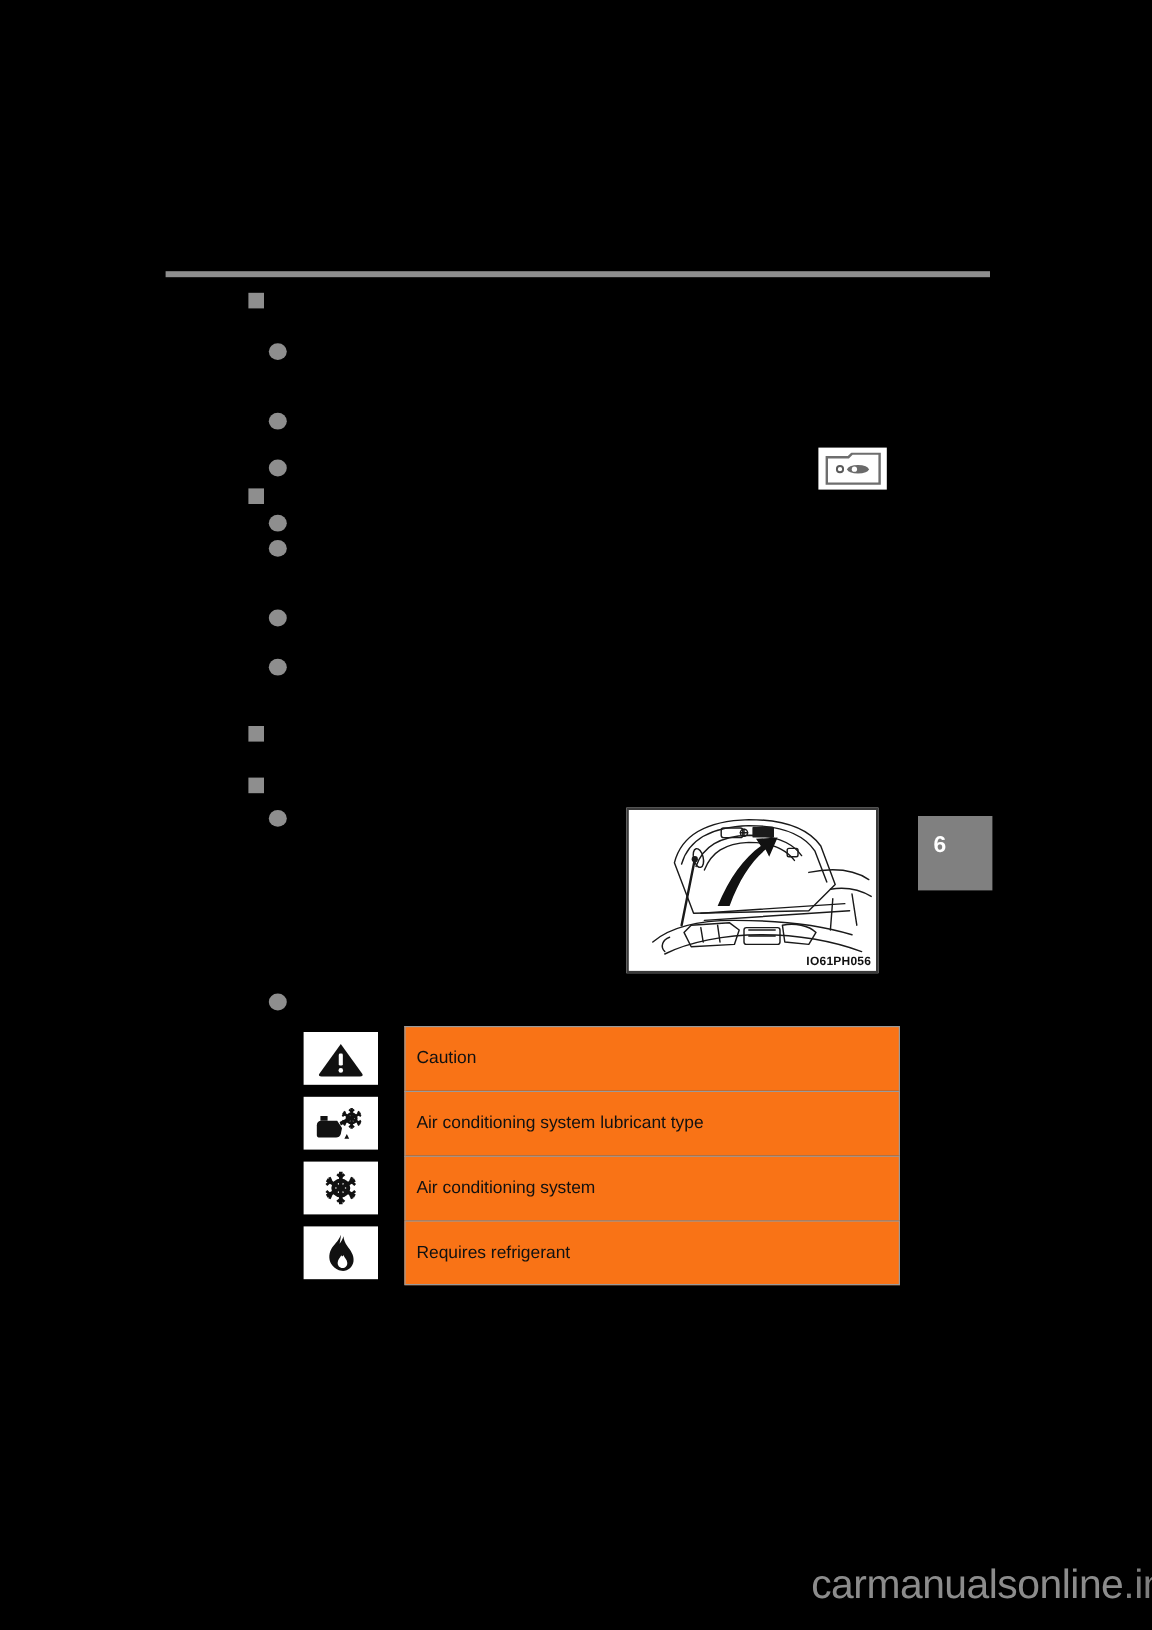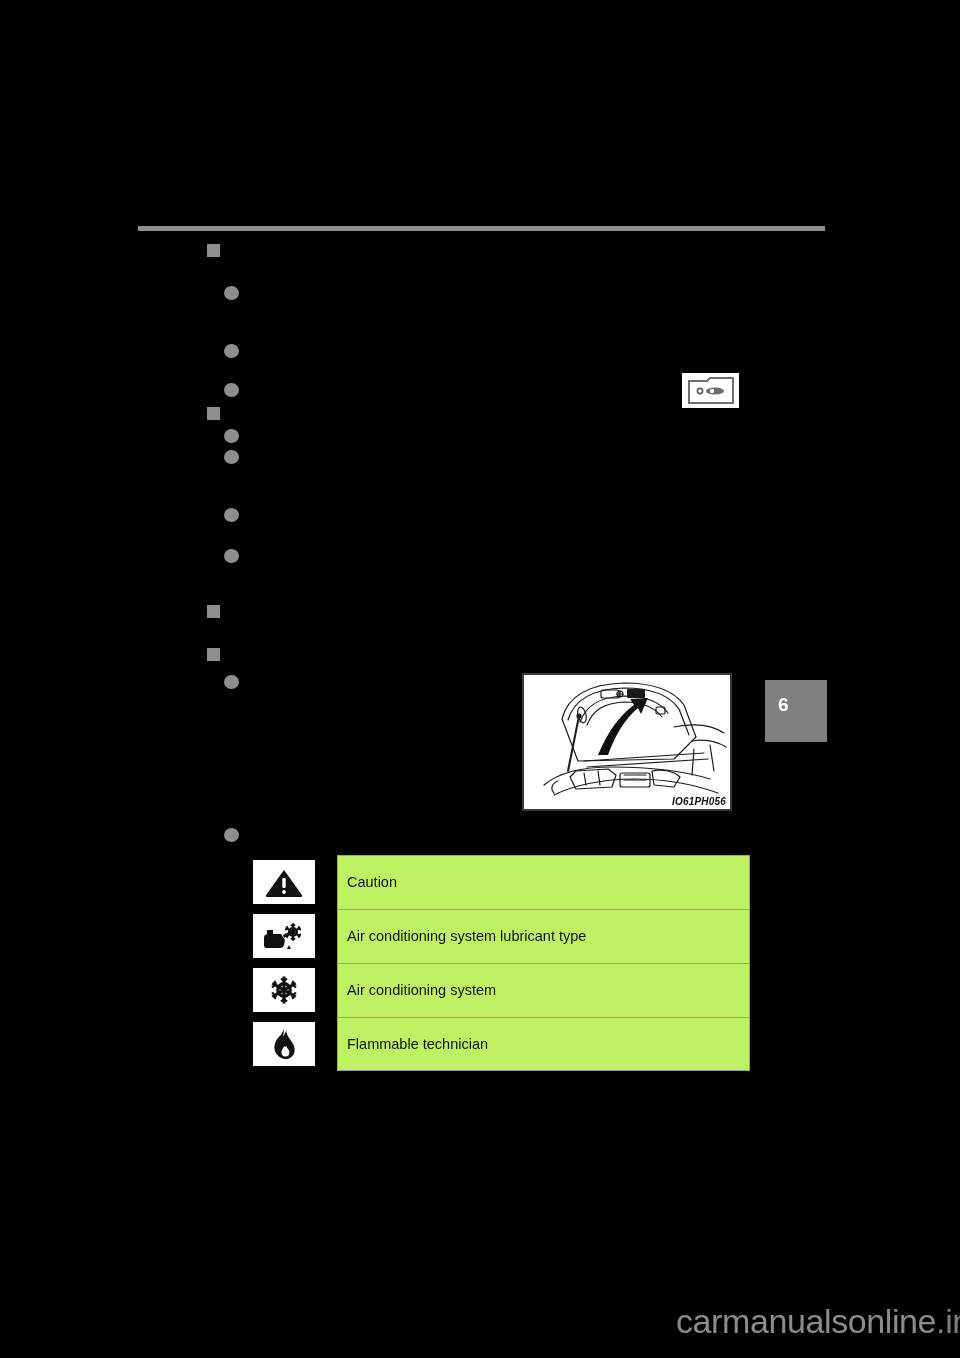--- a/index.html
+++ b/index.html
@@ -29,21 +29,20 @@
     position:absolute;left:682px;top:373px;width:57px;height:35px;
     background:#fff;display:flex;align-items:center;justify-content:center;
   }
   .label-icon svg{display:block;}
 
   
   .hood-fig{
     position:absolute;left:522px;top:673px;width:210px;height:138px;
     background:#fff;border:2px solid #3a3a3a;box-sizing:border-box;
     overflow:hidden;
-    font-style:italic;
   }
   .hood-fig svg{display:block;width:100%;height:100%;}
   .fig-code{
     position:absolute;right:4px;bottom:2px;
     font-family:"Liberation Sans", sans-serif;
     font-size:10px;font-weight:700;color:#111;letter-spacing:.2px;
   }
 
   
   .page-tab{
@@ -62,21 +61,21 @@
   }
   .sym-row{display:flex;align-items:stretch;}
   .sym-icon{
     width:62px;min-height:38px;background:#fff;
     display:flex;align-items:center;justify-content:center;
     flex:0 0 62px;margin:5px 0;
   }
   .sym-icon svg{display:block;}
   .sym-gap{flex:0 0 22px;}
   .sym-text{
-    flex:1 1 auto;background:#bef264;
+    flex:1 1 auto;background:#f97316;
     border:1px solid #9a9a9a;border-bottom:none;
     box-sizing:border-box;
     display:flex;align-items:center;
     padding:8px 10px 8px 9px;
     font-size:14.5px;line-height:1.28;color:#111;
     text-align:justify;
     min-height:54px;
   }
   .sym-row:last-child .sym-text{border-bottom:1px solid #9a9a9a;}
   .sym-text.justify{text-align:justify;text-align-last:left;}
@@ -256,21 +255,21 @@
       <div class="sym-row">
         <div class="sym-icon">
           <svg width="46" height="32" viewBox="0 0 46 32" aria-hidden="true">
             <g fill="#111">
               <path d="M23 1 C21 7 17 9 15 13 C12.6 17.6 13 23 16 26.6 C18 29 20.6 30.6 23.6 31 C28.6 31.6 33 28 33.6 23 C34.2 18 31 14 28.4 10.4 C26.6 8 25.4 5 25.2 2.2 C24.6 4.6 23.4 6.6 22 8.4 C22.6 5.8 23 3.4 23 1 Z"></path>
             </g>
             <path d="M23.4 18 C22.2 20.4 20.6 21.6 20.4 24 C20.2 26.6 22 28.6 24.4 28.6 C26.8 28.6 28.6 26.8 28.4 24.2 C28.2 21.6 26 20.4 25.2 17.8 C24.8 19 24.2 19.6 23.4 18 Z" fill="#fff"></path>
           </svg>
         </div>
         <div class="sym-gap"></div>
-        <div class="sym-text">Flammable technician</div>
+        <div class="sym-text">Requires refrigerant</div>
       </div>
     </div>
 
   <div class="watermark">
     <span>carmanualsonline</span><span class="dim">.info</span>
   </div>
 
 </div>
 
 </body></html>

